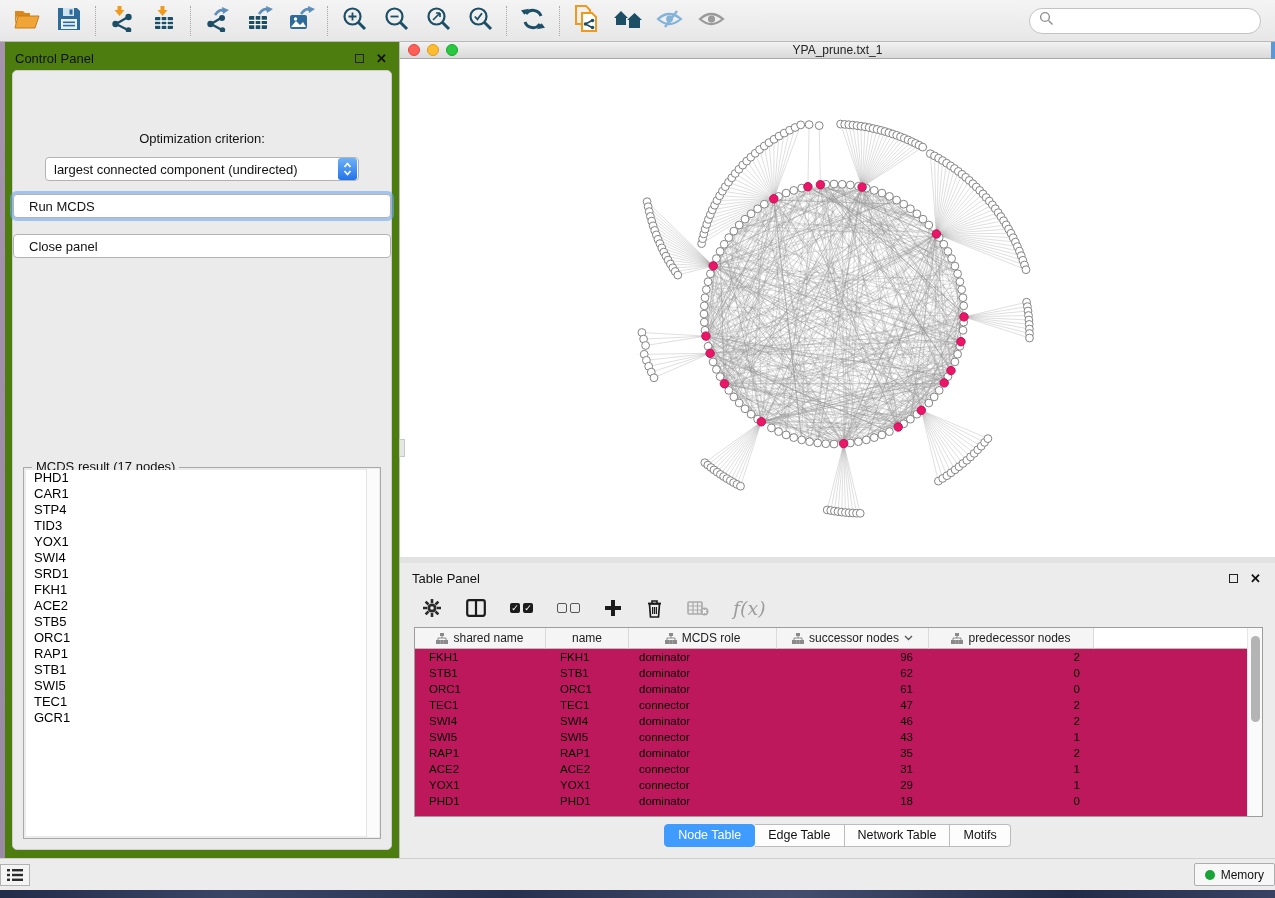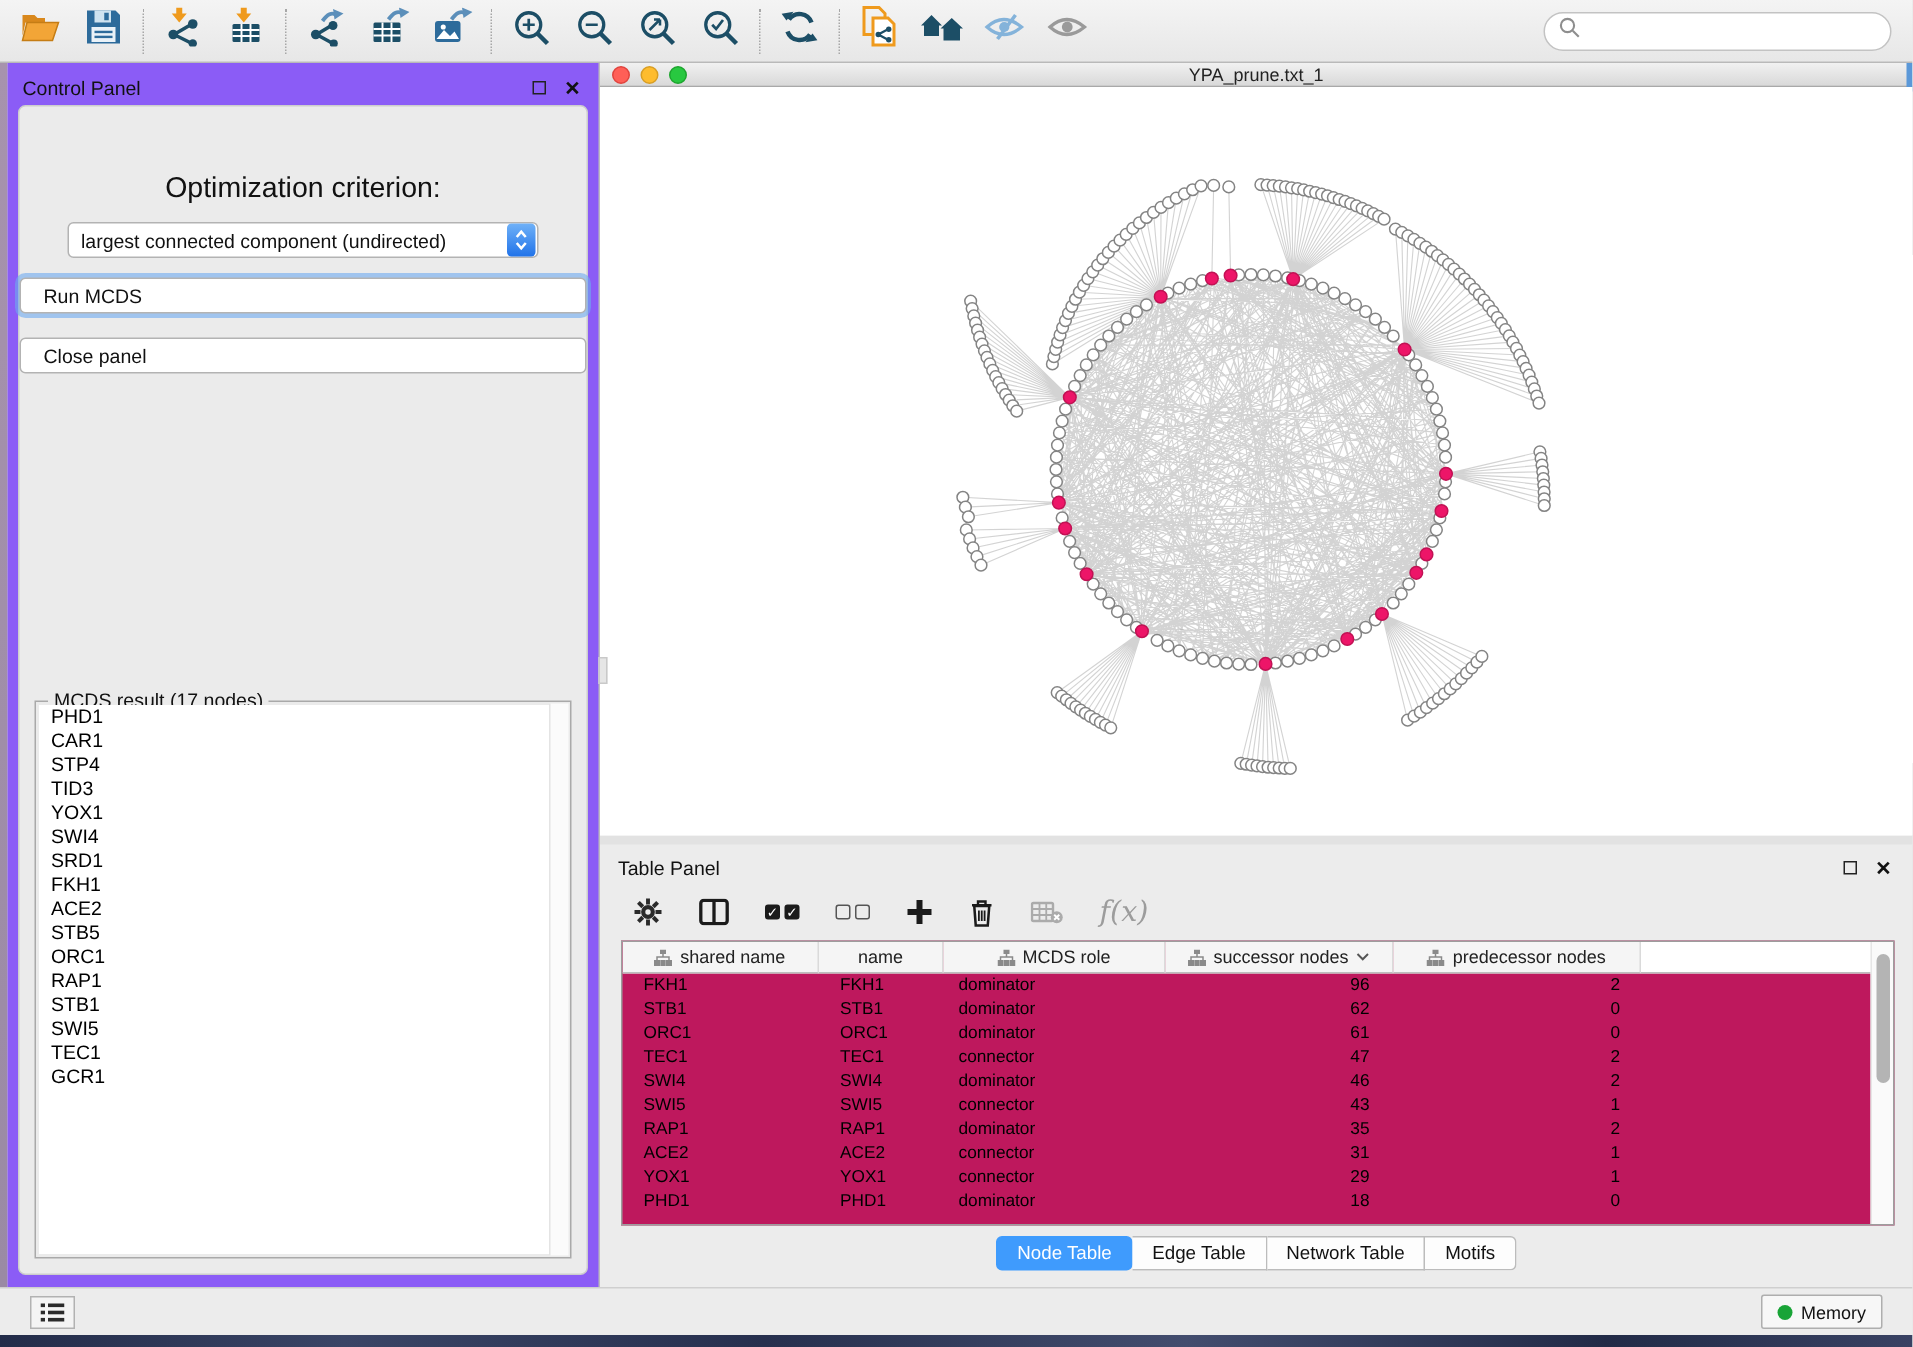--- a/index.html
+++ b/index.html
@@ -14,37 +14,37 @@
   .tb-spacer { flex:1; }
   .searchbox { width:232px; height:26px; border:1px solid #c3c3c3; border-radius:13px;
     background:#fff; display:flex; align-items:center; padding:0 9px; }
   .searchbox input { border:none; outline:none; flex:1; font-size:12px; background:transparent; }
 
   
   .main { display:flex; height:816px; }
   .wall-strip { width:5px; background:linear-gradient(#a793ad,#9a8aa4); }
 
   
-  .cp { width:395px; background:#8b5cf6; display:flex; flex-direction:column; border-right:1px solid #bdbdbd; }
+  .cp { width:395px; background:#4d7c0f; display:flex; flex-direction:column; border-right:1px solid #bdbdbd; }
   .cp-header { height:28px; display:flex; align-items:center; padding:4px 12px 0 10px; }
   .panel-title { font-size:13px; color:#111; }
   .win-ctrls { margin-left:auto; display:flex; align-items:center; gap:12px; }
   .float-box { width:9px; height:9px; border:1.5px solid #222; }
   .close-x { font-size:13px; font-weight:bold; color:#111; line-height:9px; }
 
   .cp-tabs { display:flex; justify-content:center; height:22px; margin-bottom:-11px; position:relative; z-index:3; }
   .tab { font-size:12.5px; padding:3px 13px 4px; background:#fdfdfd; border:1px solid #b9b9b9;
     border-left:none; color:#111; }
   .tab:first-child { border-left:1px solid #b9b9b9; border-radius:4px 0 0 4px; }
   .tab:last-child { border-radius:0 4px 4px 0; }
   .tab.active { background:#3f9bfd; color:#fff; border-color:#3f9bfd; border-radius:4px; }
 
   .cp-body { flex:1; margin:0 7px 8px; border:1px solid #cdcdcd; border-radius:5px;
     background:#ebebeb; padding-top:30px; display:flex; flex-direction:column; position:relative; }
-  .opt-label { text-align:center; font-size:19px; color:#111; margin-top:14px; }
+  .opt-label { text-align:center; font-size:13px; color:#111; margin-top:30px; }
   .selectbox { width:314px; height:24px; margin:11px auto 0; background:#fff; border:1px solid #b3b3b3;
     border-radius:4px; display:flex; align-items:center; padding-left:8px; font-size:13px; color:#111; }
   .stepper { margin-left:auto; width:19px; height:22px; border-radius:3px; margin-right:1px;
     background:linear-gradient(#6fb1f8,#2173e9); display:flex; align-items:center; justify-content:center; }
   .btn-row { display:flex; justify-content:center; gap:16px; margin-top:13px;flex-direction:column; }
   .mac-btn { height:24px; padding:0 15px; background:#fff; border:1px solid #b3b3b3; border-radius:4px;
     font-size:13px; color:#111; display:flex; align-items:center; }
   .mac-btn.focus { box-shadow:0 0 0 3px rgba(110,170,240,.6); }
 
   .groupbox { margin:auto 10px 10px; height:372px; border:1px solid #a9a9a9; position:relative; background:#ebebeb; }
@@ -94,21 +94,21 @@
   .tbl-thumb { position:absolute; left:3px; top:8px; width:9px; height:86px; border-radius:5px; background:#b4b4b4; }
 
   .tp-tabs { display:flex; justify-content:center; margin-top:7px; }
   .tp-tab { font-size:12.5px; padding:3px 13px 4px; background:#fdfdfd; border:1px solid #bcbcbc; border-left:none; color:#111; }
   .tp-tab:first-child { border-left:1px solid #bcbcbc; border-radius:4px 0 0 4px;text-align:right; }
   .tp-tab:last-child { border-radius:0 4px 4px 0; }
   .tp-tab.active { background:#3f9bfd; color:#fff; border-color:#3f9bfd; border-radius:4px; }
 
   
   .statusbar { height:32px; background:#ececec; border-top:1px solid #cfcfcf; display:flex; align-items:center;
-    padding:0 20px;gap:12px; }
+    padding:0 0;gap:12px; }
   .list-btn { width:30px; height:22px; border:1px solid #b2b2b2; background:#f4f4f4; display:flex;
     align-items:center; justify-content:center; }
   .mem-btn { margin-left:auto; height:23px; border:1px solid #aeaeae; background:#f7f7f7; border-radius:2px;
     display:flex; align-items:center; gap:6px; padding:0 10px; font-size:12px; color:#111; }
   .mem-dot { width:10px; height:10px; border-radius:50%; background:#19a437; }
 
   .wall-bottom { height:8px; background:linear-gradient(90deg,#232c49,#3a4566 18%,#27304e 40%,#434d6e 62%,#222b47 84%,#394263); }
 </style>
 </head>
 <body>

